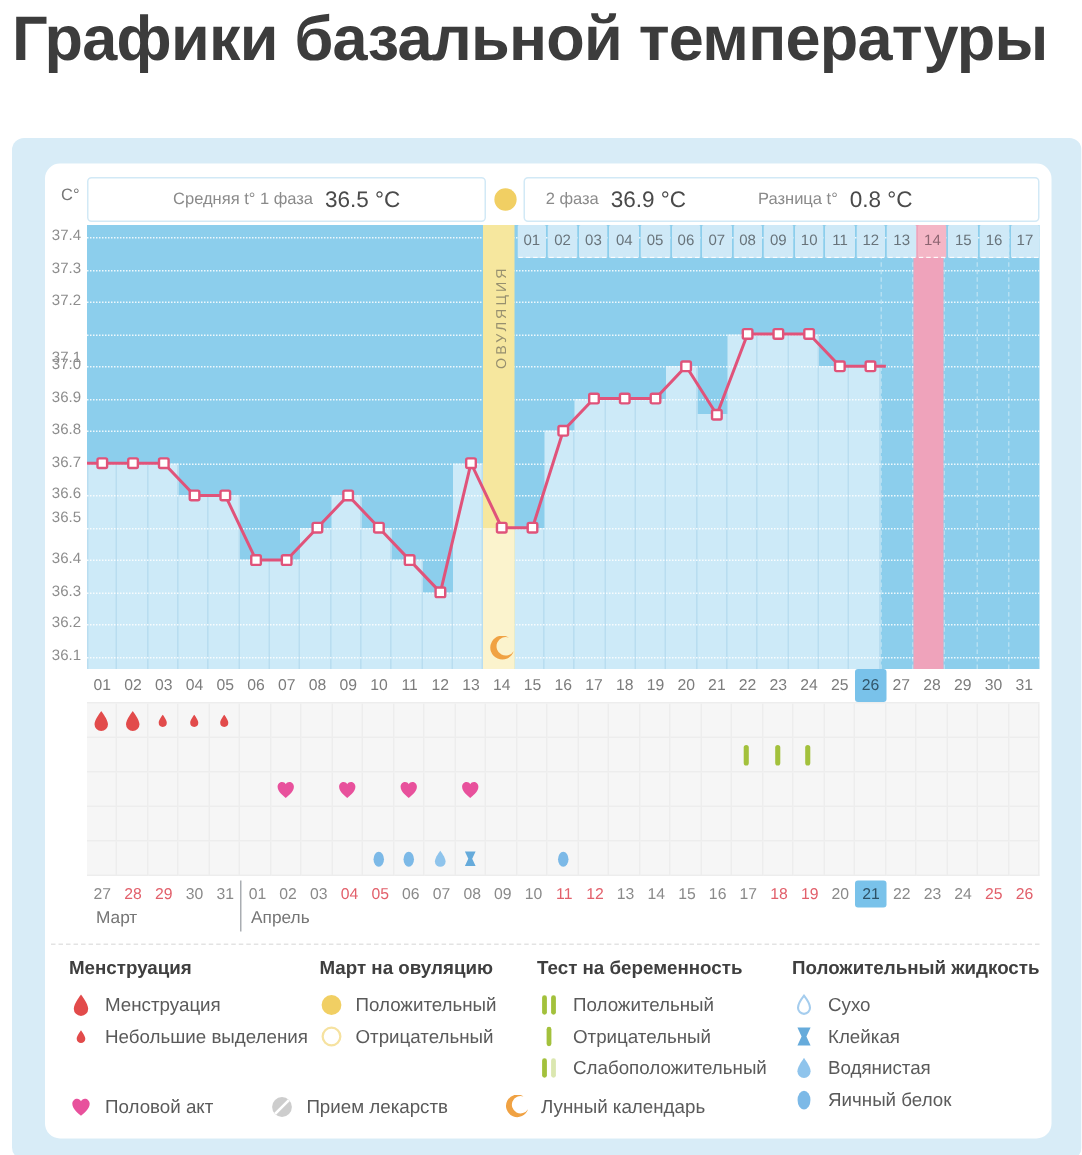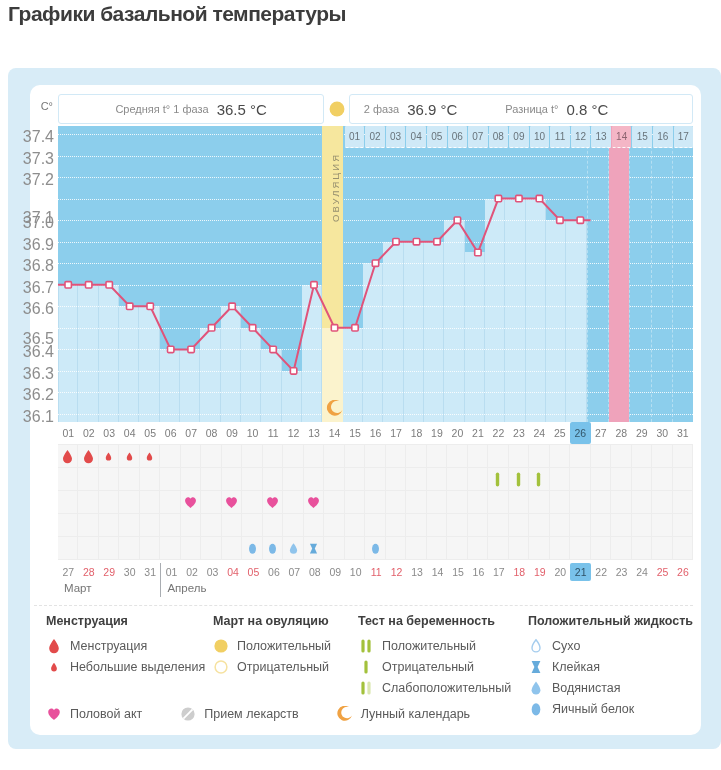--- a/index.html
+++ b/index.html
@@ -4,35 +4,35 @@
 <style>
   * { box-sizing: border-box; }
   html,body { margin:0; padding:0; }
   body {
     width:721px; height:770px; overflow:hidden;
     background:#fff;
     font-family:"Liberation Sans", sans-serif;
   }
   h1 {
     margin:2px 0 0 8px;
-    font-size:21px; font-weight:bold; letter-spacing:-0.5px;
+    font-size:42px; font-weight:bold; letter-spacing:-0.5px;
     color:#3c3c3c;
   }
   .panel {
     margin:42px 0 0 8px; width:713px;
     background:#d8ecf7; border-radius:8px;
     padding:17px 20px 14px 22px;
   }
   .card { background:#fff; border-radius:10px; padding:9px 8px 8px 4px; }
 
   
   .chart-zone { display:flex; }
   .yaxis { width:24px; flex:none; position:relative; }
   .yunit { position:absolute; top:6px; right:5px; font-size:11px; color:#777; }
-  .ylab { position:absolute; right:4px; font-size:16px; color:#8d8d8d; white-space:nowrap; }
+  .ylab { position:absolute; right:4px; font-size:10px; color:#8d8d8d; white-space:nowrap; }
   .chart-main { flex:1; position:relative; min-width:0; }
 
   .hdr { display:flex; height:30px; margin-bottom:2px; }
   .hdr-box { background:#fff; border:1px solid #d2e9f6; border-radius:3px;
              display:flex; align-items:center; }
   .hdr-left  { width:calc(13/31*100%); justify-content:center; gap:8px; }
   .hdr-mid   { width:calc(1/31*100%); display:flex; align-items:center; justify-content:center; margin:0 2px; }
   .hdr-right { flex:1; padding-left:14px; gap:8px; }
   .hdr-label { font-size:11px; color:#8a8a8a; }
   .hdr-value { font-size:15px; color:#4a4a4a; }
@@ -103,21 +103,21 @@
         <div class="yunit">C°</div>
       <div class="ylab" style="top: 34px;">37.4</div>
           <div class="ylab" style="top: 55.5385px;">37.3</div>
           <div class="ylab" style="top: 77.0769px;">37.2</div>
           <div class="ylab" style="top: 115px;">37.1</div>
           <div class="ylab" style="top: 120.154px;">37.0</div>
           <div class="ylab" style="top: 141.692px;">36.9</div>
           <div class="ylab" style="top: 163.231px;">36.8</div>
           <div class="ylab" style="top: 184.769px;">36.7</div>
           <div class="ylab" style="top: 206.308px;">36.6</div>
-          <div class="ylab" style="top: 236px;">36.5</div>
+          <div class="ylab" style="top: 222px;">36.5</div>
           <div class="ylab" style="top: 249.385px;">36.4</div>
           <div class="ylab" style="top: 270.923px;">36.3</div>
           <div class="ylab" style="top: 292.462px;">36.2</div>
           <div class="ylab" style="top: 314px;">36.1</div>
         </div>
       <div class="chart-main">
         <div class="hdr">
           <div class="hdr-box hdr-left">
             <span class="hdr-label">Средняя t° 1 фаза</span>
             <span class="hdr-value">36.5 °C</span>

